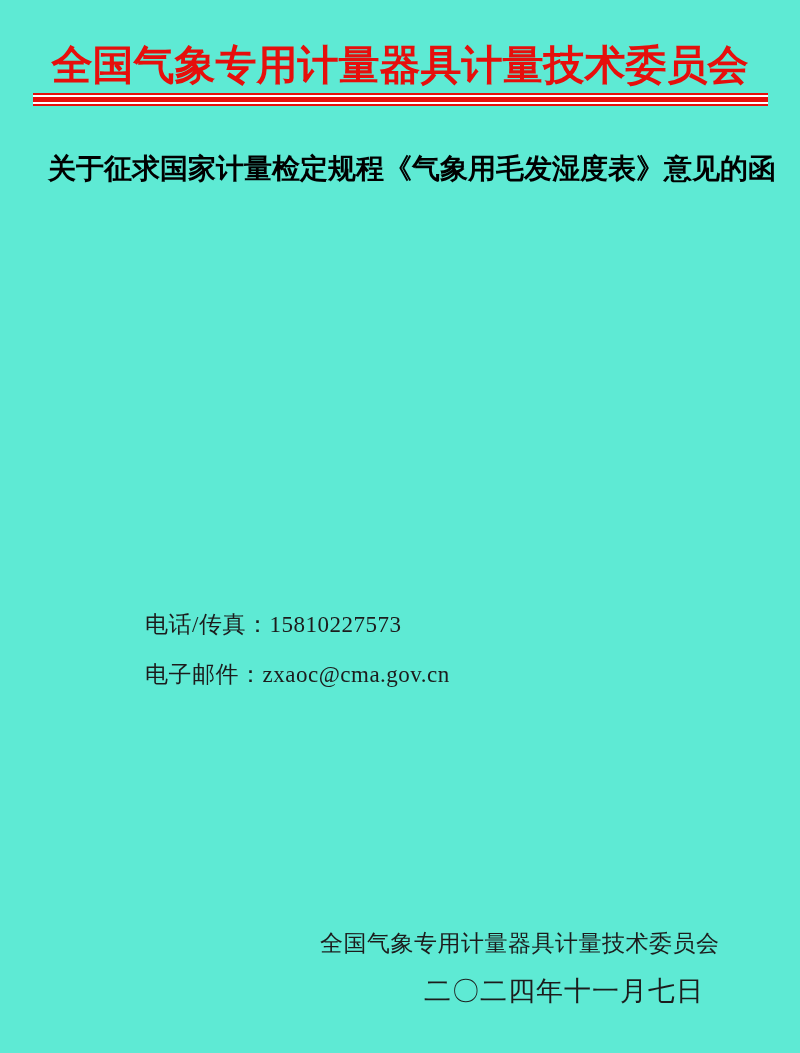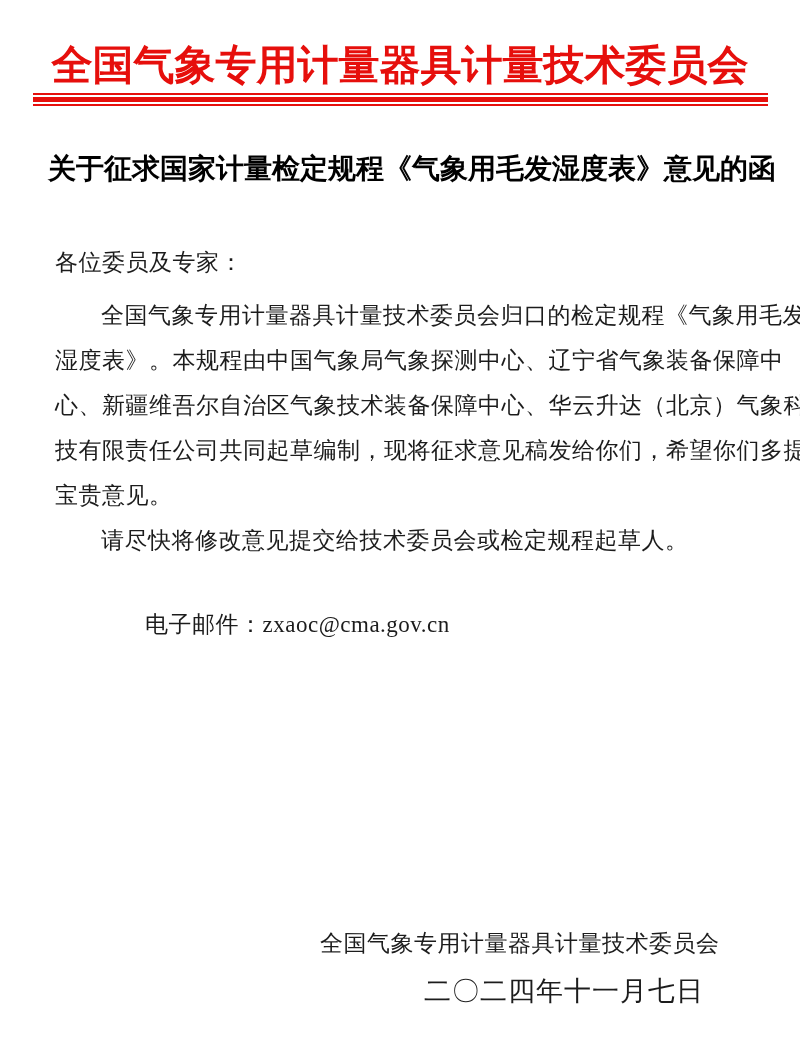--- a/index.html
+++ b/index.html
@@ -2,21 +2,21 @@
 <html><head>
 <meta charset="utf-8">
 <style>
   * { margin: 0; padding: 0; box-sizing: border-box; }
   html, body { background: #888; }
   .page {
     position: relative;
     width: 800px;
     height: 1053px;
     margin: 0 auto;
-    background: #ffffff;
+    background: #5eead4;
     font-family: "Liberation Serif", "DejaVu Serif", serif;
     color: #1a1a1a;
     overflow: hidden;
   }
   
   .org-header {
     position: absolute;
     top: 38px;
     left: 0;
     width: 100%;
@@ -114,31 +114,23 @@
   <div class="red-rule">
     <div class="thin"></div>
     <div class="gap"></div>
     <div class="thick"></div>
     <div class="gap"></div>
     <div class="thin"></div>
   </div>
 
   <div class="doc-title">关于征求国家计量检定规程《气象用毛发湿度表》意见的函</div>
 
-  <div class="body-block">
-    <div class="body-line salutation">各位委员及专家：</div>
-    <div class="body-line indent">全国气象专用计量器具计量技术委员会归口的检定规程《气象用毛发</div>
-    <div class="body-line">湿度表》。本规程由中国气象局气象探测中心、辽宁省气象装备保障中</div>
-    <div class="body-line">心、新疆维吾尔自治区气象技术装备保障中心、华云升达（北京）气象科</div>
-    <div class="body-line">技有限责任公司共同起草编制，现将征求意见稿发给你们，希望你们多提</div>
-    <div class="body-line">宝贵意见。</div>
-    <div class="body-line indent">请尽快将修改意见提交给技术委员会或检定规程起草人。</div>
-  </div>
 
   <div class="contact-block">
+    <div class="contact-line">电话/传真：15810227573</div>
     <div class="contact-line">电子邮件：zxaoc@cma.gov.cn</div>
   </div>
 
   <div class="signature-org">全国气象专用计量器具计量技术委员会</div>
 
   <div class="signature-date">二〇二四年十一月七日</div>
 
 </div>
 
 </body></html>

